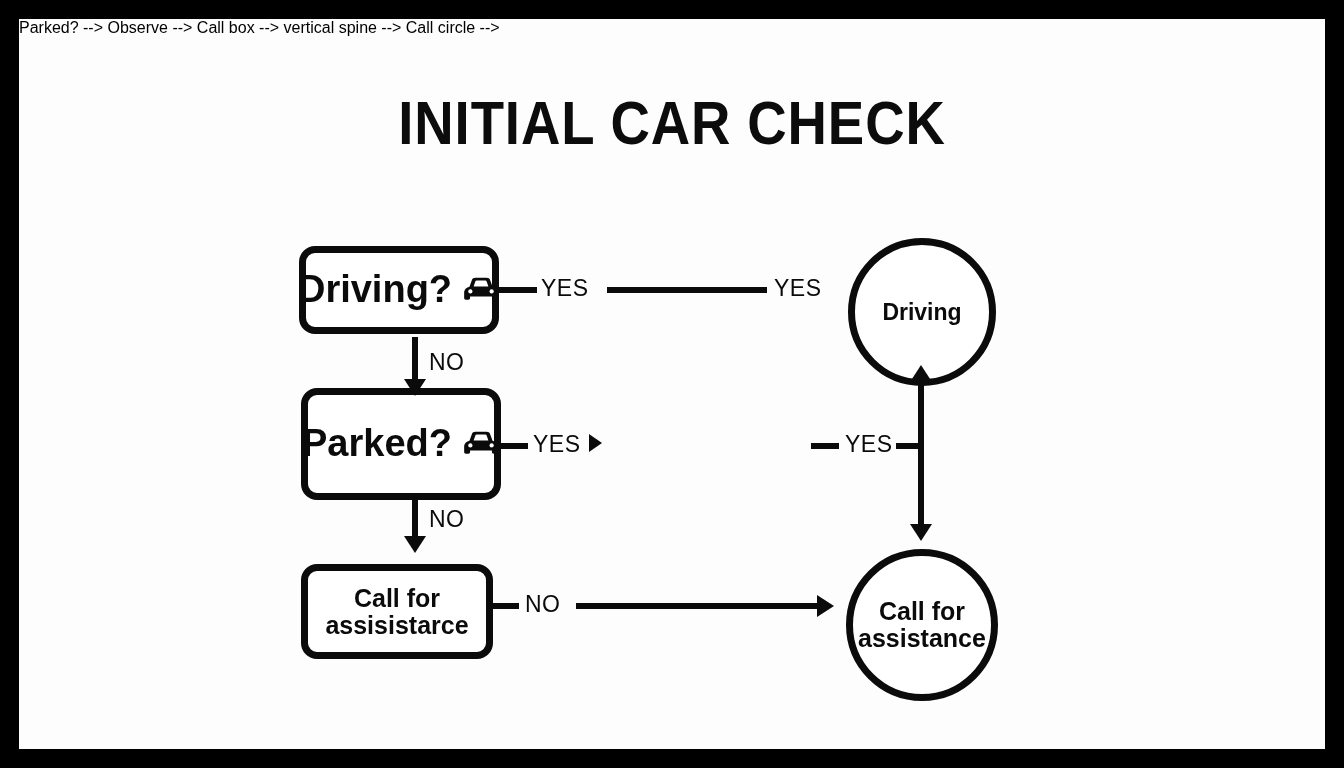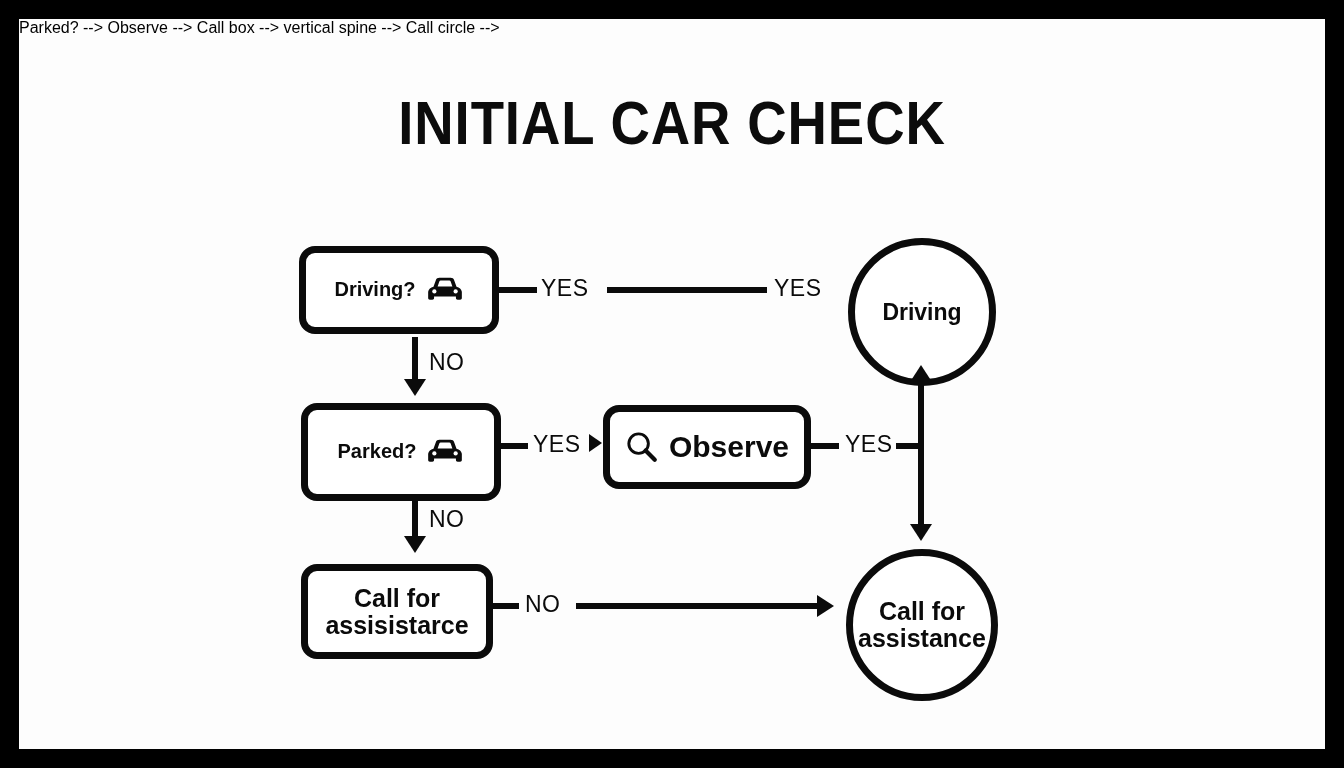--- a/index.html
+++ b/index.html
@@ -74,28 +74,28 @@
 
   .row-inner {
     display: flex;
     align-items: center;
     justify-content: center;
     gap: 10px;
   }
 
   
   #node-driving   { left: 280px; top: 227px; width: 200px; height: 88px; }
-  #node-parked    { left: 282px; top: 384px; width: 200px; height: 98px; }
+  #node-parked    { left: 282px; top: 369px; width: 200px; height: 112px; }
   #node-callbox   { left: 282px; top: 545px; width: 192px; height: 95px; }
   #node-observe   { left: 584px; top: 386px; width: 208px; height: 84px; }
   #node-proceed   { left: 829px; top: 219px; width: 148px; height: 148px; }
   #node-callcircle{ left: 827px; top: 530px; width: 152px; height: 152px; }
 
   #node-driving .node-label,
-  #node-parked  .node-label { font-size: 20px; }
+  #node-parked  .node-label { font-size: 38px; }
   #node-observe .node-label { font-size: 30px; }
   #node-callbox .node-label { font-size: 25px; }
   #node-proceed .node-label { font-size: 23px; }
   #node-callcircle .node-label { font-size: 25px; }
 
   
   .icon-car { width: 38px; height: 26px; flex: 0 0 auto; display:block; }
   .icon-search { width: 34px; height: 34px; flex: 0 0 auto; display:block; }
 
   
@@ -170,29 +170,20 @@
         <span class="node-label">Parked?</span>
         <svg class="icon-car" viewBox="0 0 64 44" aria-hidden="true">
           <path fill="#0b0b0b" d="M12.5 16.5 L16.5 5.5 C17.4 2.6 19.6 1.4 22.5 1.4 L41.5 1.4 C44.4 1.4 46.6 2.6 47.5 5.5 L51.5 16.5 C56.5 17.6 59.6 20.4 60.5 25 L60.5 35.5 C60.5 37.2 59.3 38.4 57.6 38.4 L53.4 38.4 C51.7 38.4 50.5 37.2 50.5 35.5 L50.5 33 L13.5 33 L13.5 35.5 C13.5 37.2 12.3 38.4 10.6 38.4 L6.4 38.4 C4.7 38.4 3.5 37.2 3.5 35.5 L3.5 25 C4.4 20.4 7.5 17.6 12.5 16.5 Z M19.5 16 L44.5 16 L41.6 7.6 C41.2 6.4 40.4 5.9 39.2 5.9 L24.8 5.9 C23.6 5.9 22.8 6.4 22.4 7.6 Z"></path>
           <circle fill="#ffffff" cx="14" cy="24.5" r="3.6"></circle>
           <circle fill="#ffffff" cx="50" cy="24.5" r="3.6"></circle>
         </svg>
       </div>
     </div>
 
     
-    <div class="node rrect" id="node-observe">
-      <div class="row-inner">
-        <svg class="icon-search" viewBox="0 0 40 40" aria-hidden="true">
-          <circle cx="16" cy="16" r="11.5" fill="none" stroke="#0b0b0b" stroke-width="3.4"></circle>
-          <line x1="24.2" y1="24.2" x2="35" y2="35" stroke="#0b0b0b" stroke-width="5" stroke-linecap="round"></line>
-        </svg>
-        <span class="node-label">Observe</span>
-      </div>
-    </div>
 
     
     <div class="node rrect" id="node-callbox">
       <div class="node-label">
         <div>Call for</div>
         <div>assisistarce</div>
       </div>
     </div>
 
     

